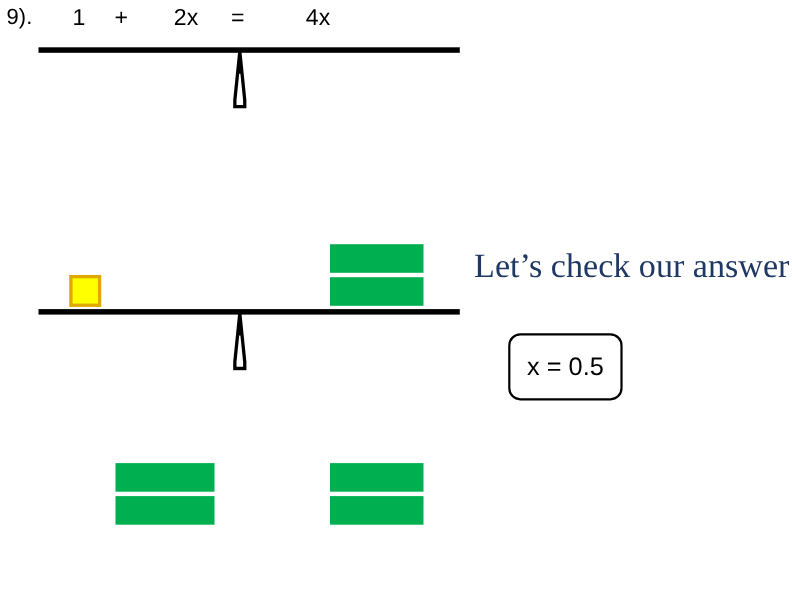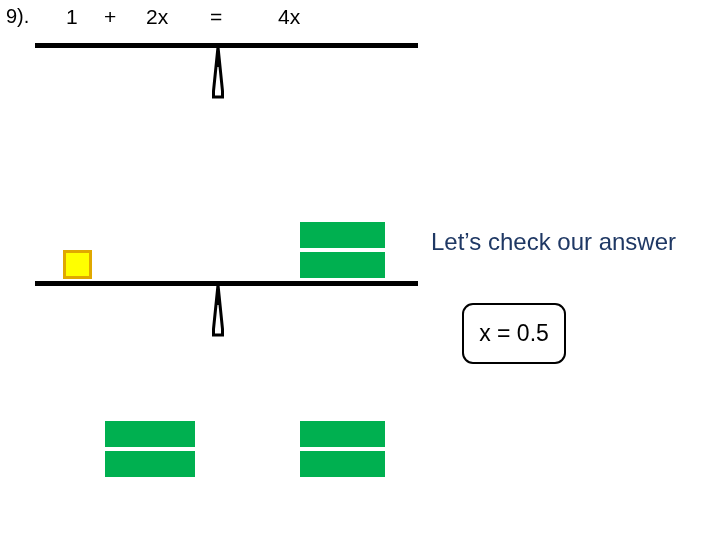--- a/index.html
+++ b/index.html
@@ -50,22 +50,22 @@
     position: absolute;
     background: #FFFF00;
     border: 3px solid #E0A800;
     box-sizing: border-box;
   }
 
   
   .check-text {
     position: absolute;
     color: #1F3864;
-    font-family: Liberation Sans, sans-serif;
-    font-size: 24px;
+    font-family: Liberation Serif, serif;
+    font-size: 31px;
     line-height: 28px;
     white-space: pre;
   }
   .answer-box {
     position: absolute;
     border: 2px solid #000000;
     border-radius: 11px;
     background: #ffffff;
     box-sizing: border-box;
     display: flex;
@@ -84,21 +84,21 @@
 <body>
 
 <div id="stage">
 
   <div class="eq-token eq-index" style="left:6px;  top:6px;">9).</div>
 
   <div class="eq-token" style="left:66px; top:6px;">1</div>
 
   <div class="eq-token" style="left:104px; top:6px;">+</div>
 
-  <div class="eq-token" style="left:146px; top:6px;">2x</div>
+  <div class="eq-token" style="left:158px; top:6px;">2x</div>
 
   <div class="eq-token" style="left:210px; top:6px;">=</div>
 
   <div class="eq-token" style="left:278px; top:6px;">4x</div>
 
   <div class="beam" style="left:35px; top:43px; width:383px;"></div>
 
   <div class="fulcrum" style="left:204px; top:47px;">
     <svg width="28" height="52" viewBox="0 0 28 52">
       <polygon points="14,0 18.5,44 18.5,50 9.5,50 9.5,44" fill="none" stroke="#000000" stroke-width="3"></polygon>

